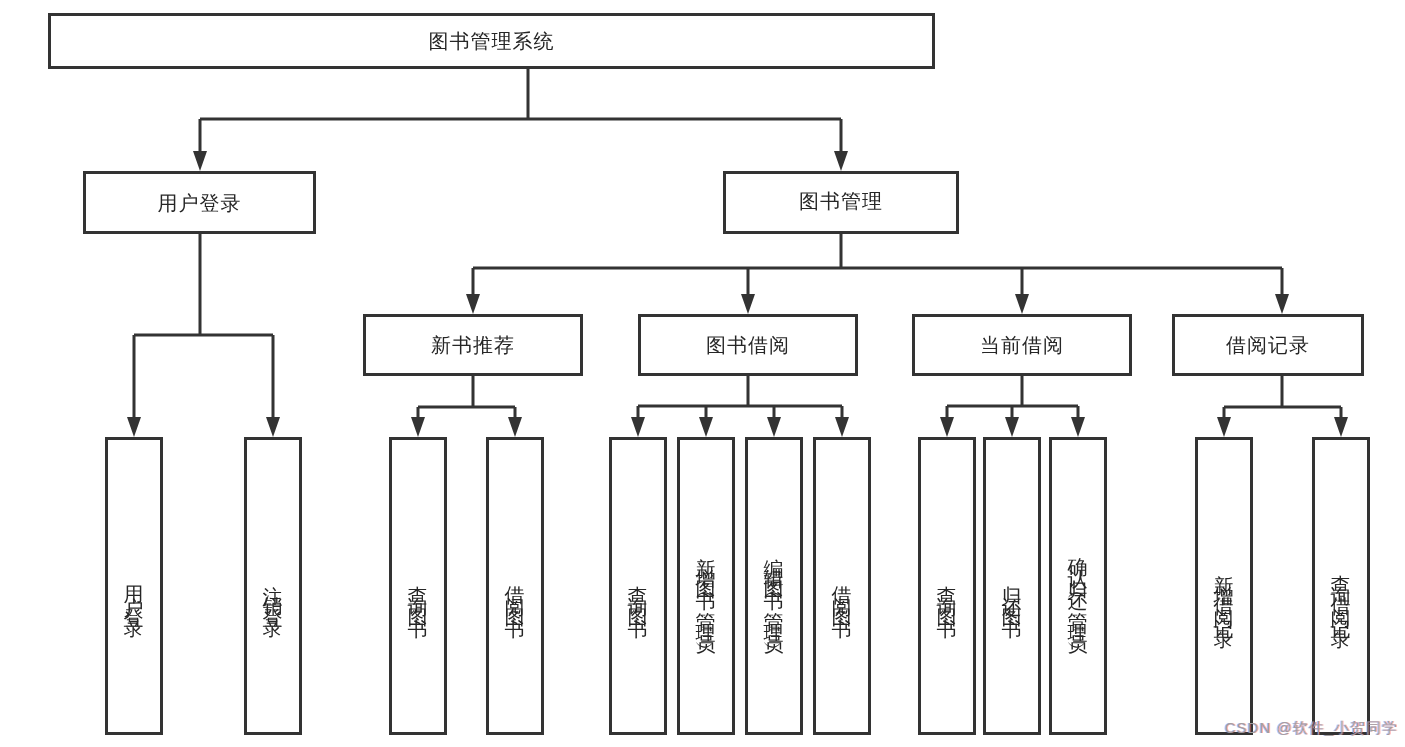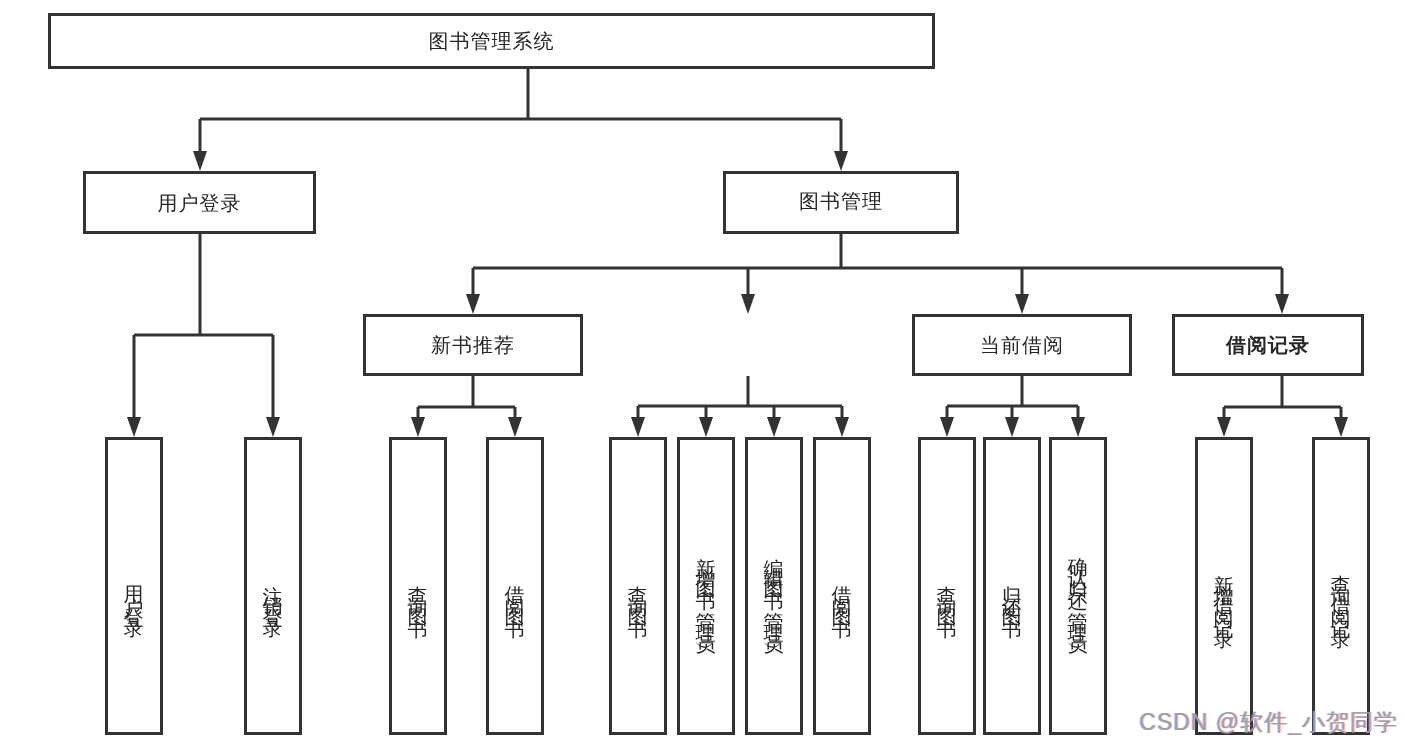--- a/index.html
+++ b/index.html
@@ -52,21 +52,21 @@
   .v-box{
     writing-mode:vertical-rl;
     text-orientation:mixed;
     letter-spacing:11px;
     padding-top:11px; 
   }
   .watermark{
     position:absolute;
     right:7px;
     bottom:9px;
-    font-size:23px;
+    font-size:15px;
     color:var(--watermark);
     letter-spacing:1px;
     text-shadow:1px 0 0 rgba(255,90,90,.45),-1px 0 0 rgba(90,120,255,.45);
     white-space:nowrap;
     pointer-events:none;
   }
 </style>
 </head>
 <body>
 
@@ -105,22 +105,23 @@
       <polygon class="ah" points="1334,417 1348,417 1341,437"></polygon>
     </g>
   </svg>
 
   <div class="box h-box" style="left:12px;top:13px;width:887px;height:56px;margin-left:36px;">图书管理系统</div>
 
   <div class="box h-box" style="left:83px;top:171px;width:233px;height:63px;">用户登录</div>
   <div class="box h-box" style="left:723px;top:171px;width:236px;height:63px;font-family:Liberation Mono, monospace;">图书管理</div>
 
   <div class="box h-box" style="left:363px;top:314px;width:220px;height:62px;text-align:center;">新书推荐</div>
+  <div class="box h-box" style="left:638px;top:314px;width:220px;height:62px;">图书借阅</div>
   <div class="box h-box" style="left:912px;top:314px;width:220px;height:62px;">当前借阅</div>
-  <div class="box h-box" style="left:1172px;top:314px;width:192px;height:62px;font-weight:bold;">借阅记录</div>
+  <div class="box h-box" style="left:1172px;top:314px;width:192px;height:62px;">借阅记录</div>
 
   <div class="box v-box" style="left:105px;top:437px;width:58px;height:298px;">用户登录</div>
   <div class="box v-box" style="left:244px;top:437px;width:58px;height:298px;">注销登录</div>
 
   <div class="box v-box" style="left:389px;top:437px;width:58px;height:298px;">查询图书</div>
   <div class="box v-box" style="left:486px;top:437px;width:58px;height:298px;">借阅图书</div>
 
   <div class="box v-box" style="left:609px;top:437px;width:58px;height:298px;">查询图书</div>
   <div class="box v-box" style="left:677px;top:437px;width:58px;height:298px;">新增图书（管理员）</div>
   <div class="box v-box" style="left:745px;top:437px;width:58px;height:298px;">编辑图书（管理员）</div>

